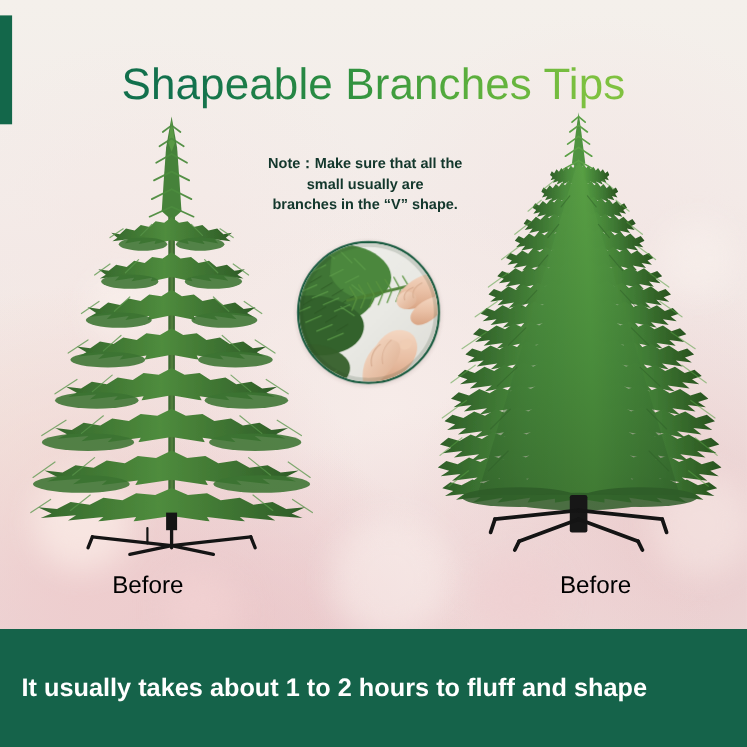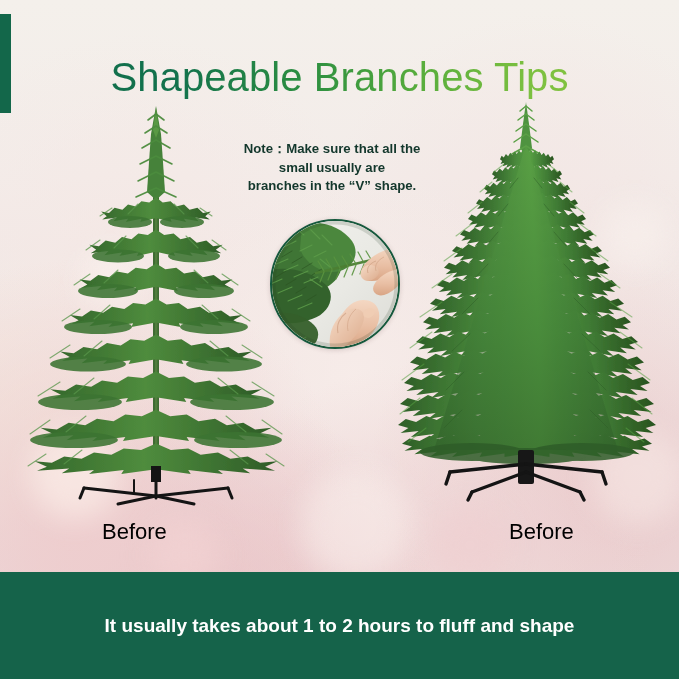--- a/index.html
+++ b/index.html
@@ -80,22 +80,22 @@
   .lbl-before{left:102px;top:519px;}
   .lbl-after{left:509px;top:519px;}
 
   
   .banner{
     position:absolute;left:0;right:0;top:572px;height:107px;
     background:#15634a;
     display:flex;align-items:center;justify-content:center;
   }
   .banner-text{
-    color:#ffffff;font-size:19px;font-weight:bold;
-    text-align:center;line-height:1.45;width:640px;
+    color:#ffffff;font-size:23px;font-weight:bold;
+    line-height:1.45;width:640px;
   }
 </style>
 </head>
 <body>
 
 <div id="poster">
 
   <div class="bg"></div>
   <div class="bg-blur">
     <div class="bokeh" style="left:30px;top:430px;width:90px;height:90px;background:rgba(255,246,238,.55);"></div>

